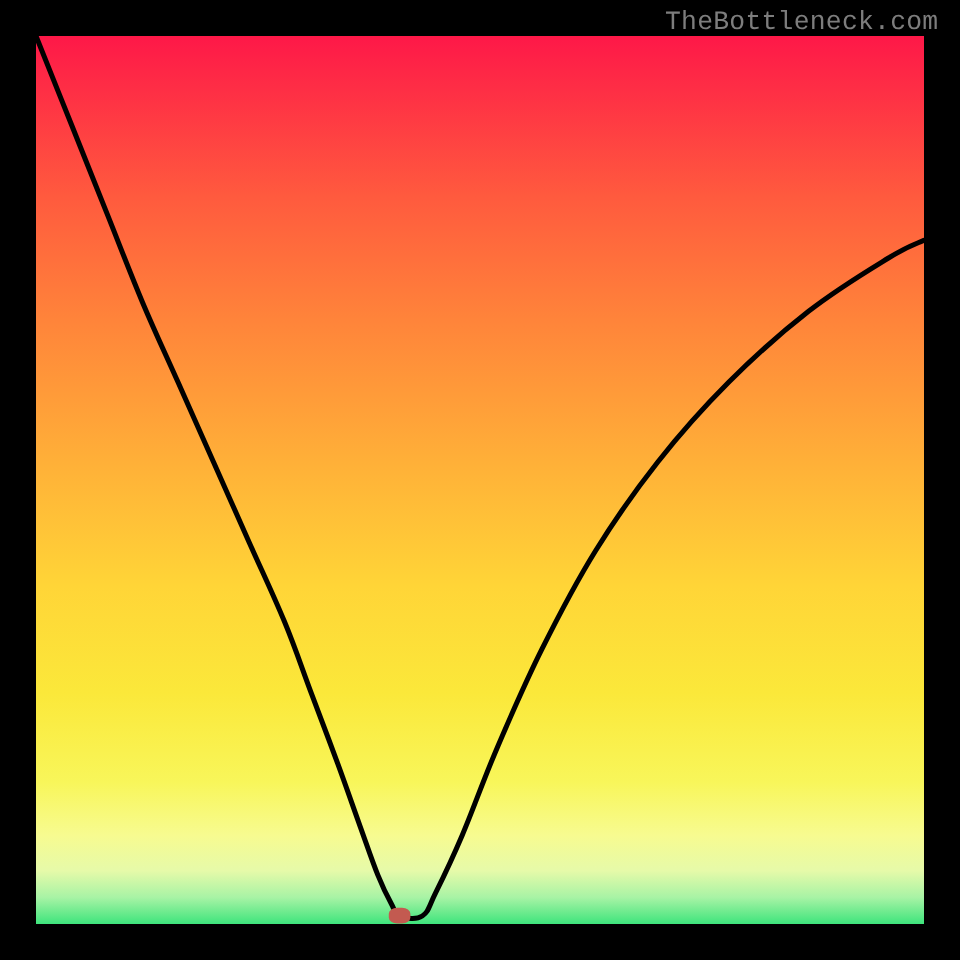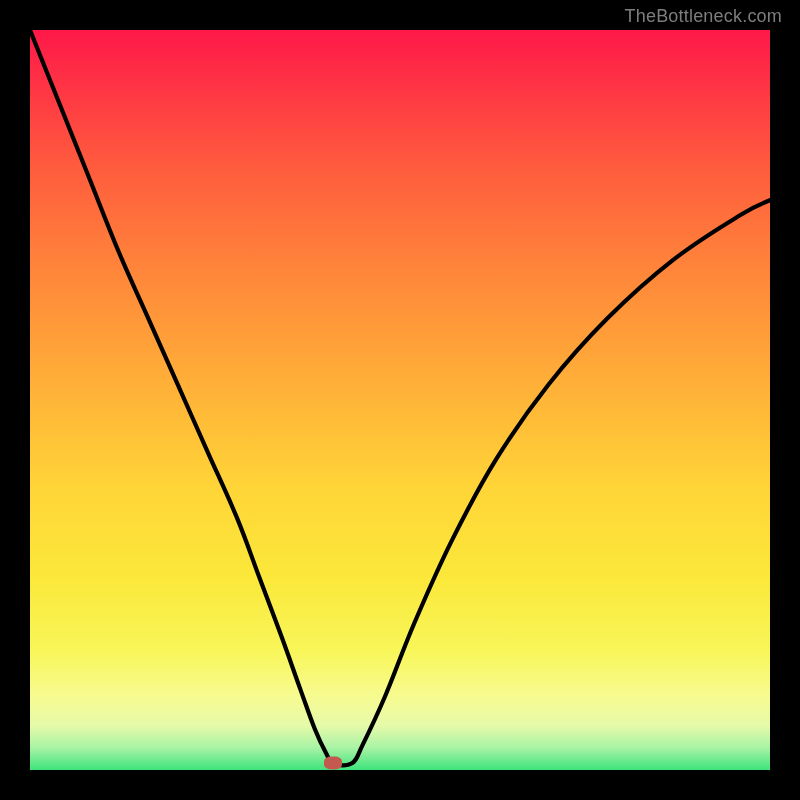--- a/index.html
+++ b/index.html
@@ -15,24 +15,25 @@
     position: relative;
     width: 800px;
     height: 800px;
     background: #000;
   }
   .watermark {
     position: absolute;
     top: 6px;
     right: 18px;
     color: #7d7d7d;
-    font-size: 18px;
+    font-size: 22px;
     font-weight: 500;
     letter-spacing: 0.2px;
     z-index: 10;
+    font-family: Liberation Mono, monospace;
   }
   .plot {
     position: absolute;
     top: 30px;
     left: 30px;
     width: 740px;
     height: 740px;
     overflow: hidden;
     z-index: 1;
   }

